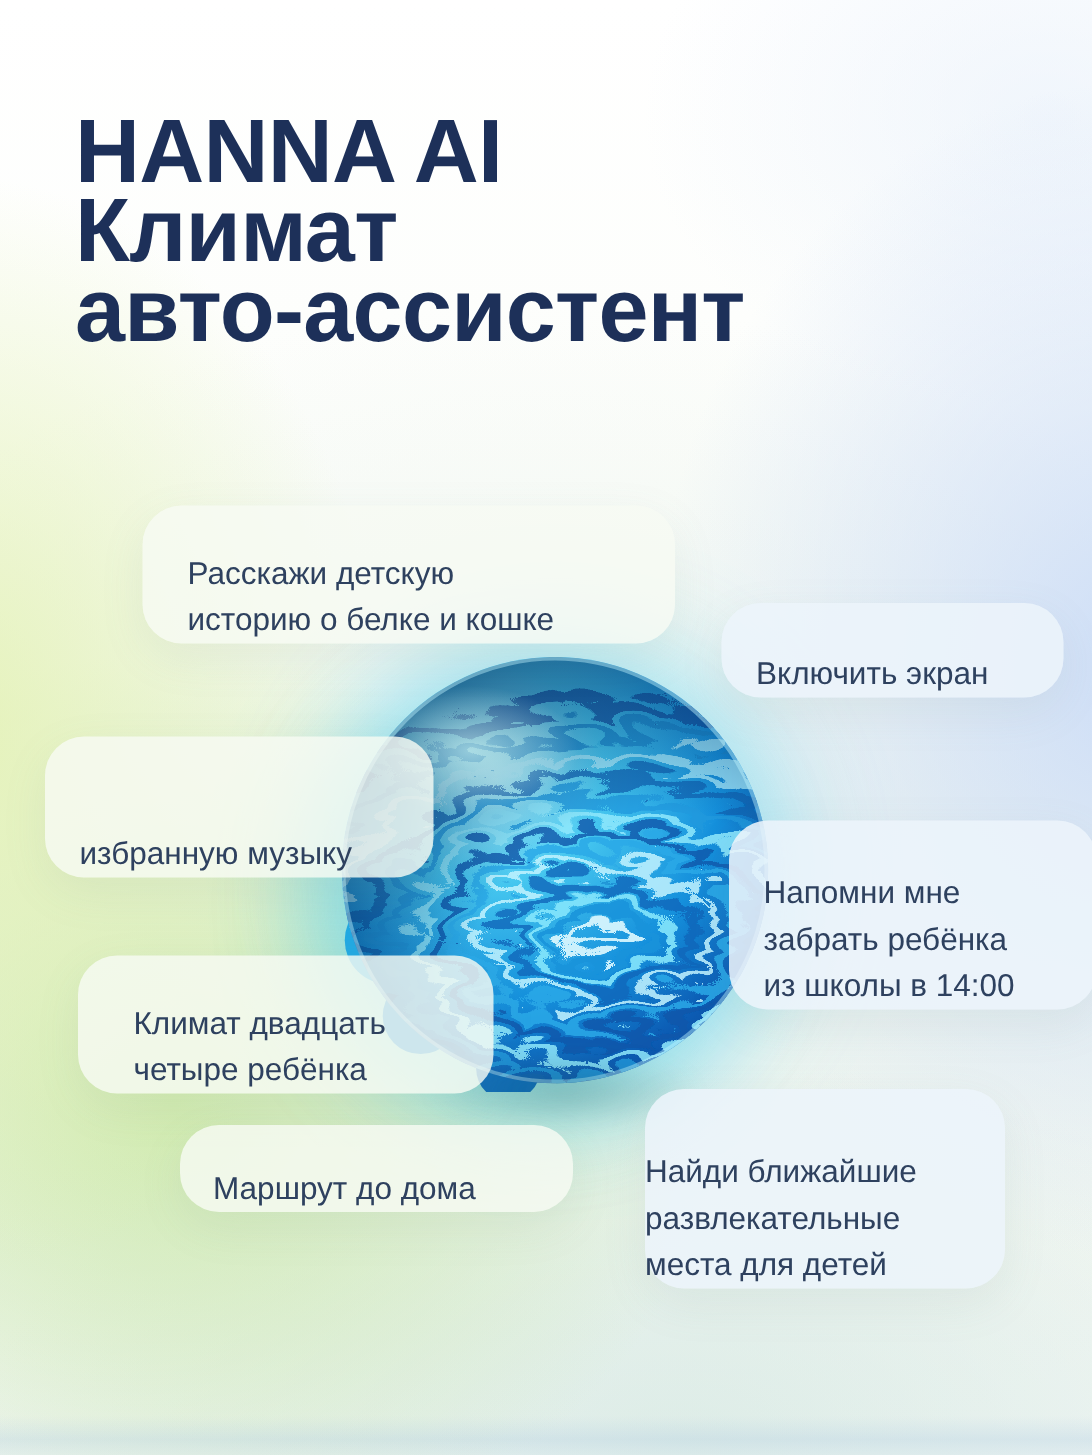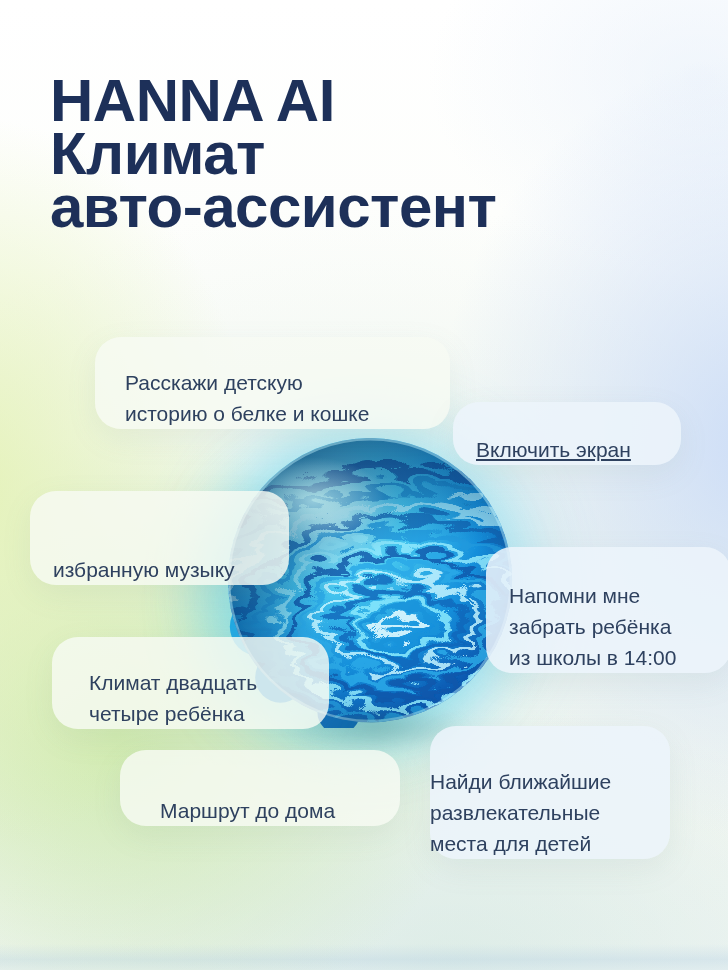--- a/index.html
+++ b/index.html
@@ -46,25 +46,25 @@
     position:absolute;
     border-radius:26px;
     display:flex;flex-direction:column;justify-content:flex-end;
     color:#2e415f;
     font-size:21px;line-height:31px;
     box-shadow:0 10px 30px rgba(120,150,140,0.10);
   }
   .chip-left{background:rgba(246,250,243,0.82);}
   .chip-right{background:rgba(236,244,251,0.88);}
   .c1{left:95px;top:337px;width:325px;height:92px;padding-left:30px;}
-  .c2{left:453px;top:402px;width:205px;height:63px;padding-left:23px;text-decoration:underline;}
+  .c2{left:481px;top:402px;width:205px;height:63px;padding-left:23px;}
   .c3{left:30px;top:491px;width:236px;height:94px;padding-left:23px;}
   .c4{left:486px;top:547px;width:222px;height:126px;padding-left:23px;}
   .c5{left:52px;top:637px;width:240px;height:92px;padding-left:37px;}
-  .c6{left:120px;top:750px;width:240px;height:76px;padding-left:40px;}
+  .c6{left:120px;top:750px;width:240px;height:58px;padding-left:22px;}
   .c7{left:430px;top:726px;width:240px;height:133px;}
 </style>
 </head>
 <body>
 
 <div class="poster">
 
   <div class="brand">
     <div>HANNA AI</div>
     <div>Климат</div>

